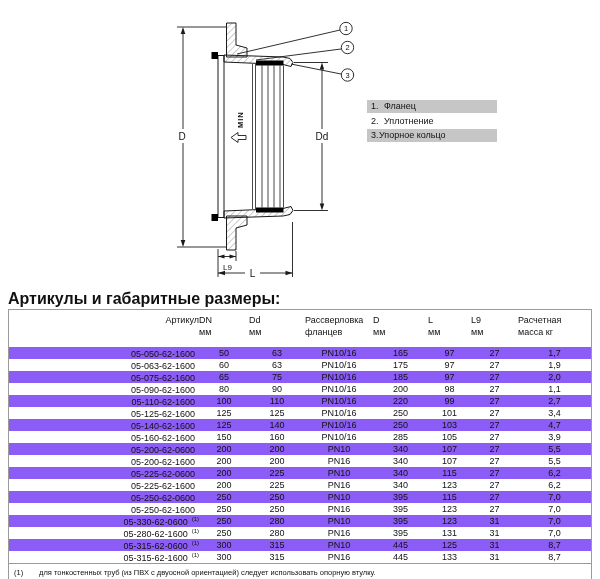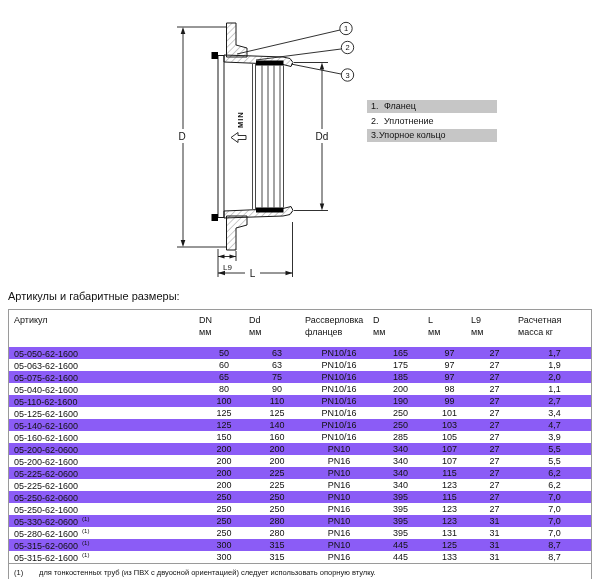--- a/index.html
+++ b/index.html
@@ -9,26 +9,26 @@
   svg text{font-family:"Liberation Sans",sans-serif;fill:#111;}
 
   
   .legend{position:absolute;left:367px;top:100px;width:130px;font-size:9px;line-height:13px;}
   .legend-row{display:flex;height:13px;margin-bottom:1.5px;padding-left:4px;align-items:center;}
   .legend-row.shaded{background:#c6c6c6;}
   .legend-num{width:13px;flex:0 0 auto;}
   .legend-row.tight .legend-num{width:8px;}
 
   
-  .tbl-title{position:absolute;left:8px;top:290px;font-size:11px;font-weight:normal;}
+  .tbl-title{position:absolute;left:8px;top:290px;font-size:16px;font-weight:bold;}
   .table-box{position:absolute;left:8px;top:309px;width:582px;border:1px solid #9a9a9a;}
   table{width:100%;border-collapse:collapse;table-layout:fixed;font-size:9px;}
   thead th{font-weight:normal;text-align:left;height:15px;padding:0;vertical-align:bottom;}
   thead tr.units th{height:14px;vertical-align:middle;padding-bottom:8px;}
-  th.c-article, td.c-article{text-align:left;padding-left:5px;margin-top:41px;}
+  th.c-article, td.c-article{text-align:right;padding-left:5px;margin-top:41px;}
   tbody td{height:12px;padding:0;text-align:center;white-space:nowrap;}
   tbody tr.shaded{background:#8b5cf6;}
   td.c-article sup{font-size:6px;margin-left:4px;}
   .footnote{border-top:1px solid #9a9a9a;font-size:7.5px;padding:4px 4px 5px 5px;display:flex;}
   .footnote .fn-marker{width:25px;flex:0 0 auto;}
 </style>
 </head>
 <body>
 
 <div class="sheet">
@@ -192,36 +192,36 @@
             <td>65</td>
             <td>75</td>
             <td>PN10/16</td>
             <td>185</td>
             <td>97</td>
             <td>27</td>
             <td>2,0</td>
           </tr>
 
           <tr>
-            <td class="c-article"><span>05-040-62-1600</span><sup></sup></td>
+            <td class="c-article"><span>05-090-62-1600</span><sup></sup></td>
             <td>80</td>
             <td>90</td>
             <td>PN10/16</td>
             <td>200</td>
             <td>98</td>
             <td>27</td>
             <td>1,1</td>
           </tr>
 
           <tr class="shaded">
             <td class="c-article"><span>05-110-62-1600</span><sup></sup></td>
             <td>100</td>
             <td>110</td>
             <td>PN10/16</td>
-            <td>190</td>
+            <td>220</td>
             <td>99</td>
             <td>27</td>
             <td>2,7</td>
           </tr>
 
           <tr>
             <td class="c-article"><span>05-125-62-1600</span><sup></sup></td>
             <td>125</td>
             <td>125</td>
             <td>PN10/16</td>

